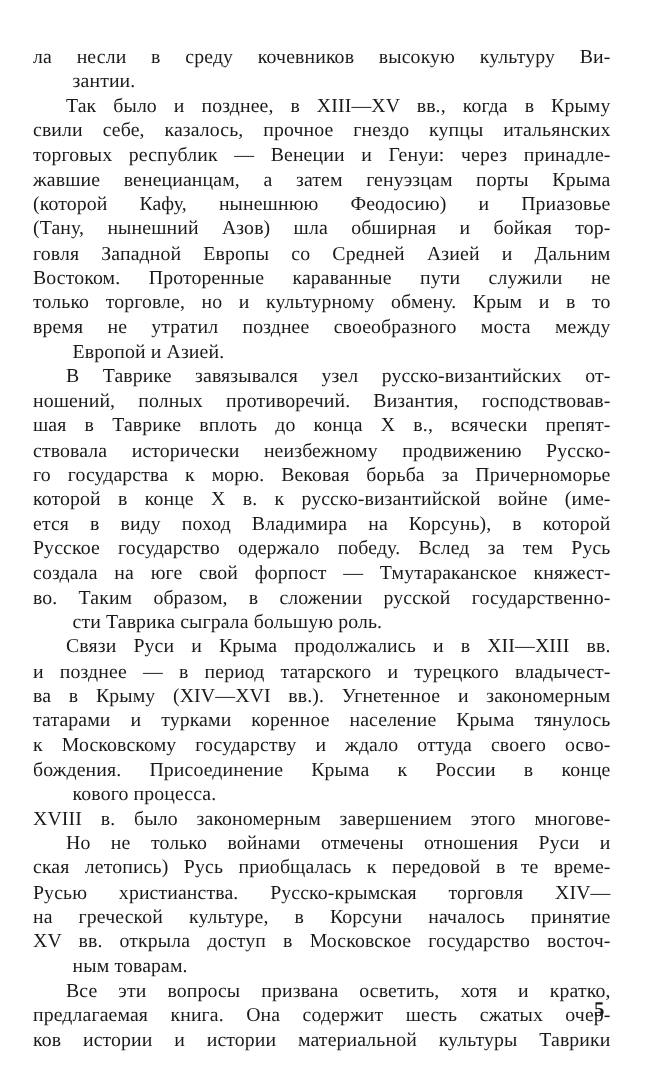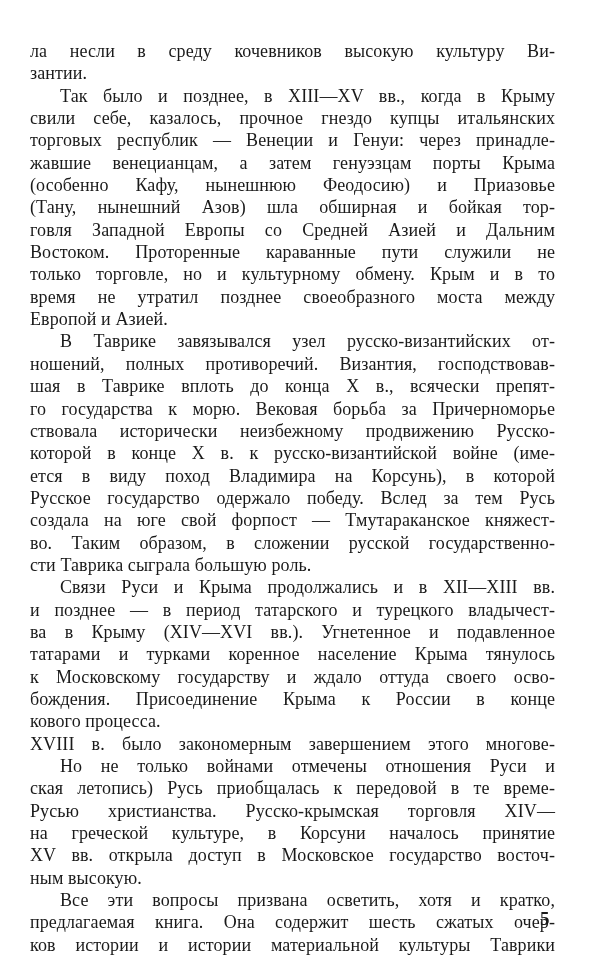--- a/index.html
+++ b/index.html
@@ -27,20 +27,21 @@
       line-height: 22.35px;
       font-size: 18px;
       white-space: nowrap;
       text-align: justify;
       text-align-last: justify;
       letter-spacing: 0.1px;
       overflow: visible;
     }
     .line.last {
       text-align-last: left;
+      margin-left: 36px;
     }
     .line.indent {
       padding-left: 30px;
     }
     .page-number {
       position: absolute;
       left: 540px;
       top: 908px;
       font-size: 19px;
       font-weight: bold;
@@ -54,58 +55,58 @@
 <div class="page" id="page-body">
     <div>
       <span class="line">ла несли в среду  кочевников  высокую  культуру Ви-</span>
       <span class="line last">зантии.</span>
     </div>
     <div>
       <span class="line indent">Так было и позднее, в XIII—XV вв., когда в Крыму</span>
       <span class="line">свили себе, казалось, прочное гнездо купцы итальянских</span>
       <span class="line">торговых республик — Венеции и Генуи: через принадле-</span>
       <span class="line">жавшие венецианцам, а затем генуэзцам порты Крыма</span>
-      <span class="line">(особенно Кафу, нынешнюю  Феодосию)  и  Приазовье</span>
+      <span class="line">(которой Кафу, нынешнюю  Феодосию)  и  Приазовье</span>
       <span class="line">(Тану, нынешний Азов)  шла обширная и бойкая тор-</span>
       <span class="line">говля Западной Европы со Средней Азией и Дальним</span>
       <span class="line">Востоком. Проторенные караванные пути служили не</span>
       <span class="line">только торговле, но и культурному обмену. Крым и в то</span>
       <span class="line">время не утратил позднее своеобразного моста между</span>
       <span class="line last">Европой и Азией.</span>
     </div>
     <div>
       <span class="line indent">В Таврике завязывался узел русско-византийских от-</span>
       <span class="line">ношений, полных противоречий. Византия, господствовав-</span>
       <span class="line">шая в Таврике вплоть до конца X в., всячески препят-</span>
+      <span class="line">ствовала исторически неизбежному продвижению Русско-</span>
       <span class="line">го государства к морю. Вековая борьба за Причерноморье</span>
-      <span class="line">ствовала исторически неизбежному продвижению Русско-</span>
       <span class="line">которой в конце X в. к русско-византийской войне (име-</span>
       <span class="line">ется в виду поход  Владимира  на  Корсунь), в  которой</span>
       <span class="line">Русское государство одержало победу. Вслед за тем Русь</span>
       <span class="line">создала на юге свой форпост — Тмутараканское княжест-</span>
       <span class="line">во. Таким образом,  в сложении русской  государственно-</span>
       <span class="line last">сти Таврика сыграла большую роль.</span>
     </div>
     <div>
       <span class="line indent">Связи Руси и Крыма продолжались и в XII—XIII вв.</span>
       <span class="line">и позднее — в период татарского и турецкого владычест-</span>
-      <span class="line">ва в Крыму  (XIV—XVI вв.).  Угнетенное  и  подавленное</span>
+      <span class="line">ва в Крыму  (XIV—XVI вв.).  Угнетенное  и  закономерным</span>
       <span class="line">татарами и турками коренное население Крыма тянулось</span>
       <span class="line">к Московскому государству и ждало оттуда своего осво-</span>
       <span class="line">бождения.  Присоединение  Крыма  к  России  в  конце</span>
       <span class="line last">кового процесса.</span>
       <span class="line">XVIII в. было закономерным завершением этого многове-</span>
     </div>
     <div>
       <span class="line indent">Но не только войнами отмечены отношения Руси и</span>
       <span class="line">ская летопись)  Русь приобщалась к передовой в те време-</span>
       <span class="line">Русью христианства.  Русско-крымская торговля XIV—</span>
       <span class="line">на греческой культуре, в Корсуни  началось  принятие</span>
       <span class="line">XV вв. открыла доступ в Московское государство восточ-</span>
-      <span class="line last">ным высокую.</span>
+      <span class="line last">ным товарам.</span>
     </div>
     <div>
       <span class="line indent">Все эти вопросы призвана осветить, хотя и кратко,</span>
       <span class="line">предлагаемая книга.  Она  содержит шесть  сжатых очер-</span>
       <span class="line">ков истории и истории материальной культуры Таврики</span>
     </div>
   </div>
 
 <div class="page-number">5</div>
 

